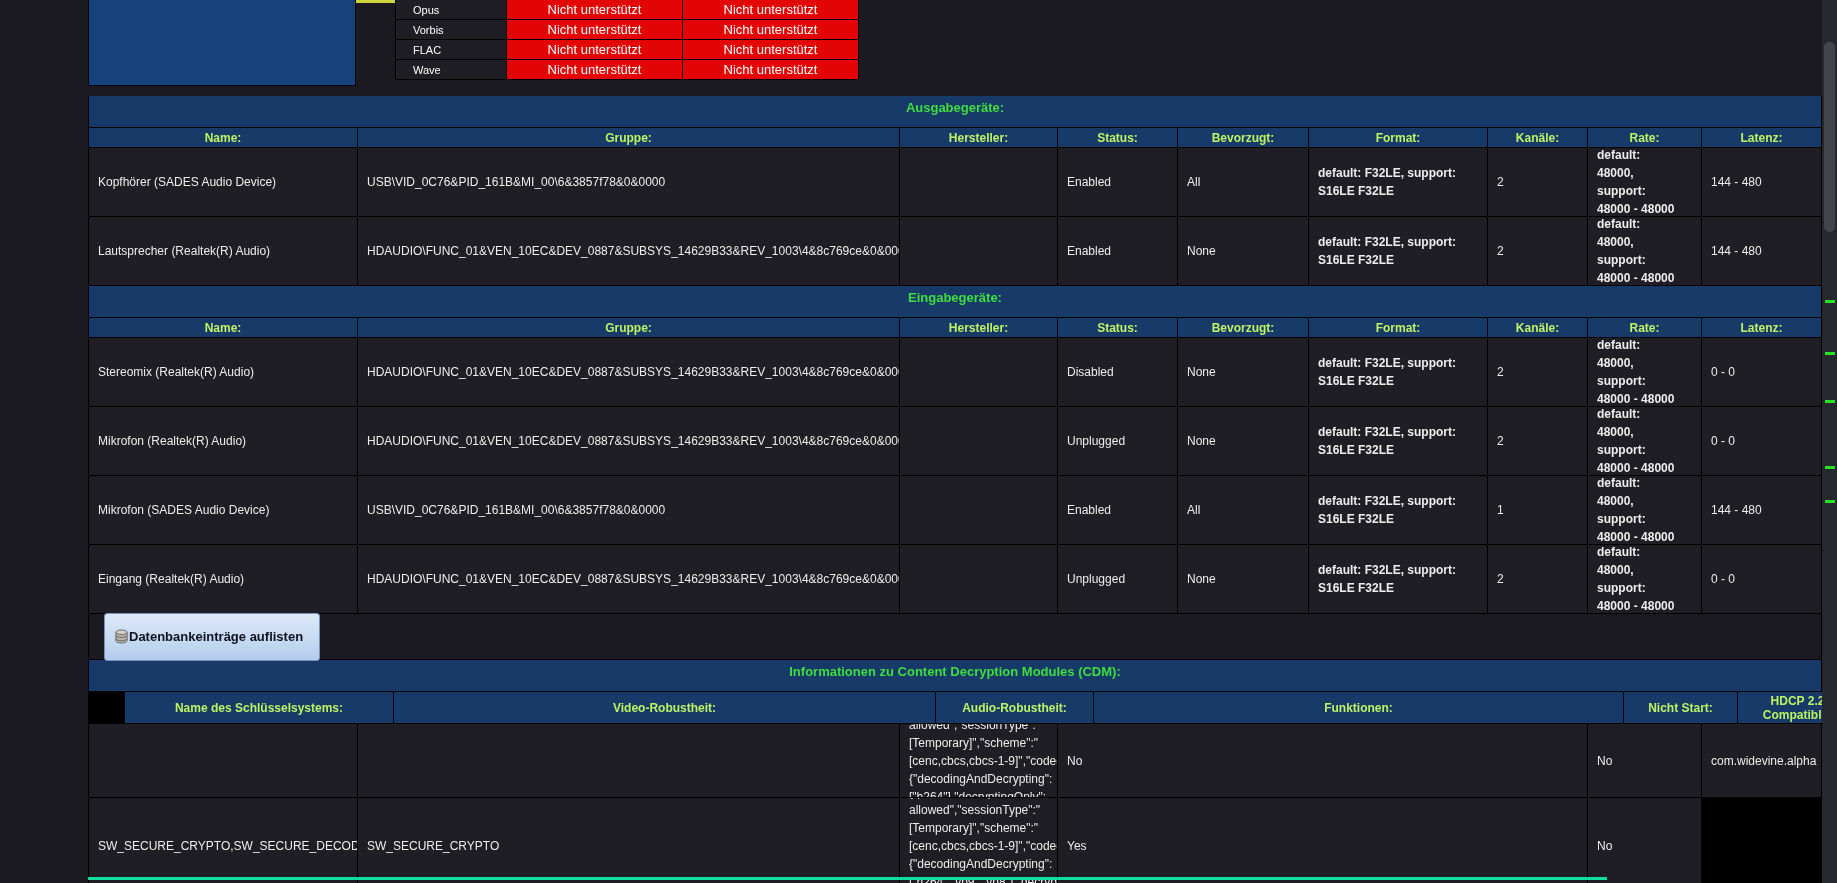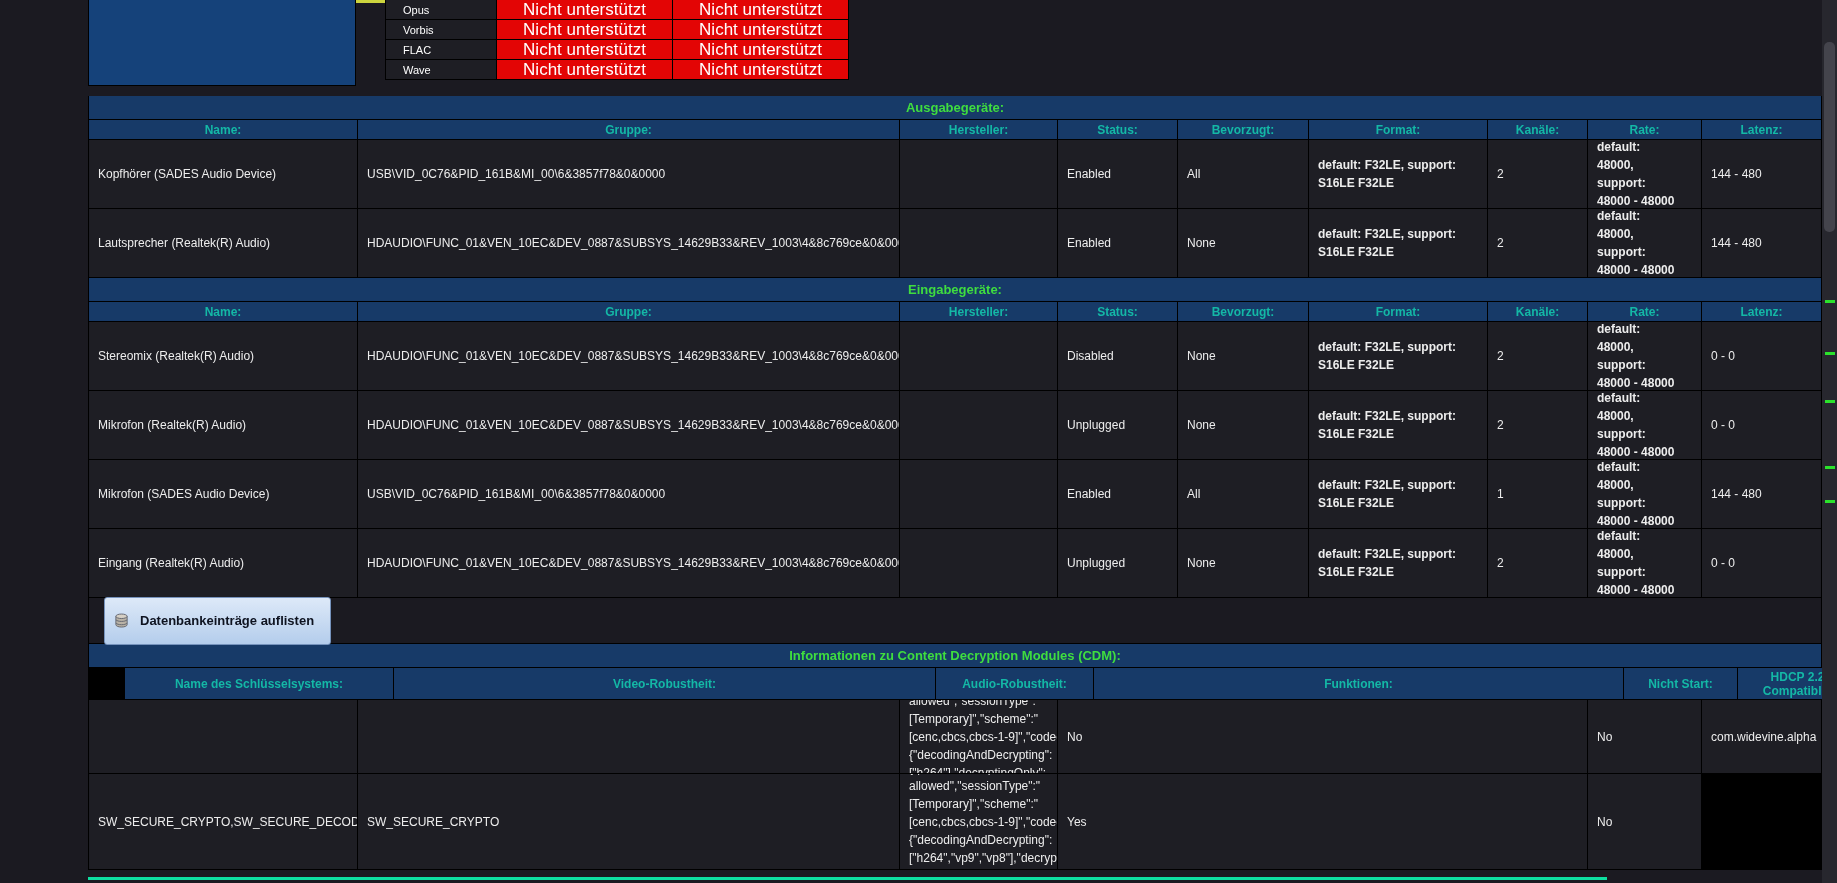--- a/index.html
+++ b/index.html
@@ -9,45 +9,45 @@
     background:#1b1a21; color:#ededed;
     font-family:"Liberation Sans", sans-serif;
   }
   .hl { position:absolute; top:0; height:3px; }
   #hl-green { left:104px; width:208px; background:#35e035; }
   #hl-yellow { left:312px; width:344px; background:#cdd53e; }
 
   #blue-panel { position:absolute; left:88px; top:0; width:268px; height:86px;
     background:#15427a; border:1px solid #000; border-top:none; }
 
-  #codec { position:absolute; left:385px; top:0; display:grid;
+  #codec { position:absolute; left:395px; top:0; display:grid;
     grid-template-columns:110px 175px 175px; grid-auto-rows:19px; gap:1px;
     background:#000; border:1px solid #000; border-top:none; }
   .cn { background:#1e1e24; color:#fff; font-size:11px; display:flex; align-items:center; padding-left:17px; }
-  .cr { background:#e30505; color:#fff; font-size:17px; display:flex; align-items:center; justify-content:center; }
+  .cr { background:#e30505; color:#fff; font-size:13px; display:flex; align-items:center; justify-content:center; }
 
   #content { position:absolute; left:88px; top:96px; width:1734px; }
-  .title { height:24px; line-height:23px; text-align:center; background:#173a68;
+  .title { height:32px; line-height:23px; text-align:center; background:#173a68;
     color:#3fdd3f; font-weight:bold; font-size:13px; border:1px solid #000; border-top:none; }
   .grid { display:grid; gap:1px; background:#000; border:1px solid #000; border-top:none; }
   .dev { grid-template-columns:268px 541px 157px 119px 130px 178px 99px 113px 119px; }
   .cdm { grid-template-columns:268px 541px 157px 529px 113px 119px; }
   .dev.head { grid-auto-rows:19px; }
   .cdm.head { grid-auto-rows:31px;padding-left:36px; }
   .dev.body { grid-auto-rows:68px; }
   .cdm.body { grid-template-rows:73px 95px; }
-  .h { background:#173a68; color:#14b8a6; font-weight:bold; font-size:12px;
+  .h { background:#173a68; color:#bef264; font-weight:bold; font-size:12px;
     display:flex; align-items:center; justify-content:center; text-align:center; padding:1px 4px; overflow:hidden; }
   .c { background:#1e1e24; font-size:12px; display:flex; align-items:center;
     padding:4px 9px; line-height:1.5; overflow-wrap:break-word; min-width:0; overflow:hidden; }
   .ml { white-space:pre-line;font-weight:bold; }
 
   #btnrow { height:46px; border:1px solid #000; border-top:none;
     display:flex; align-items:center; padding-left:15px; background:#1b1a21; }
-  #listbtn { display:inline-flex; align-items:center; gap:11px; height:48px;
+  #listbtn { display:inline-flex; align-items:center; gap:0; height:48px;
     padding:0 16px 0 9px; background:linear-gradient(#dde9f8,#b4cdec);
     border:1px solid #7693bd; border-radius:3px;
     font-family:"Liberation Sans",sans-serif; font-size:13px; font-weight:bold;
     color:#0e1320; cursor:pointer; }
 
   #sbar { position:absolute; right:0; top:0; width:15px; height:883px; background:#27272e; }
   #sthumb { position:absolute; left:2px; top:42px; width:11px; height:190px; background:#44444c; border-radius:5px; }
   .mk { position:absolute; right:2px; width:10px; height:3px; background:#2be22b; }
 
   #bottomline { position:absolute; left:88px; top:877px; width:1519px; height:3px; background:#0edfa1; }

